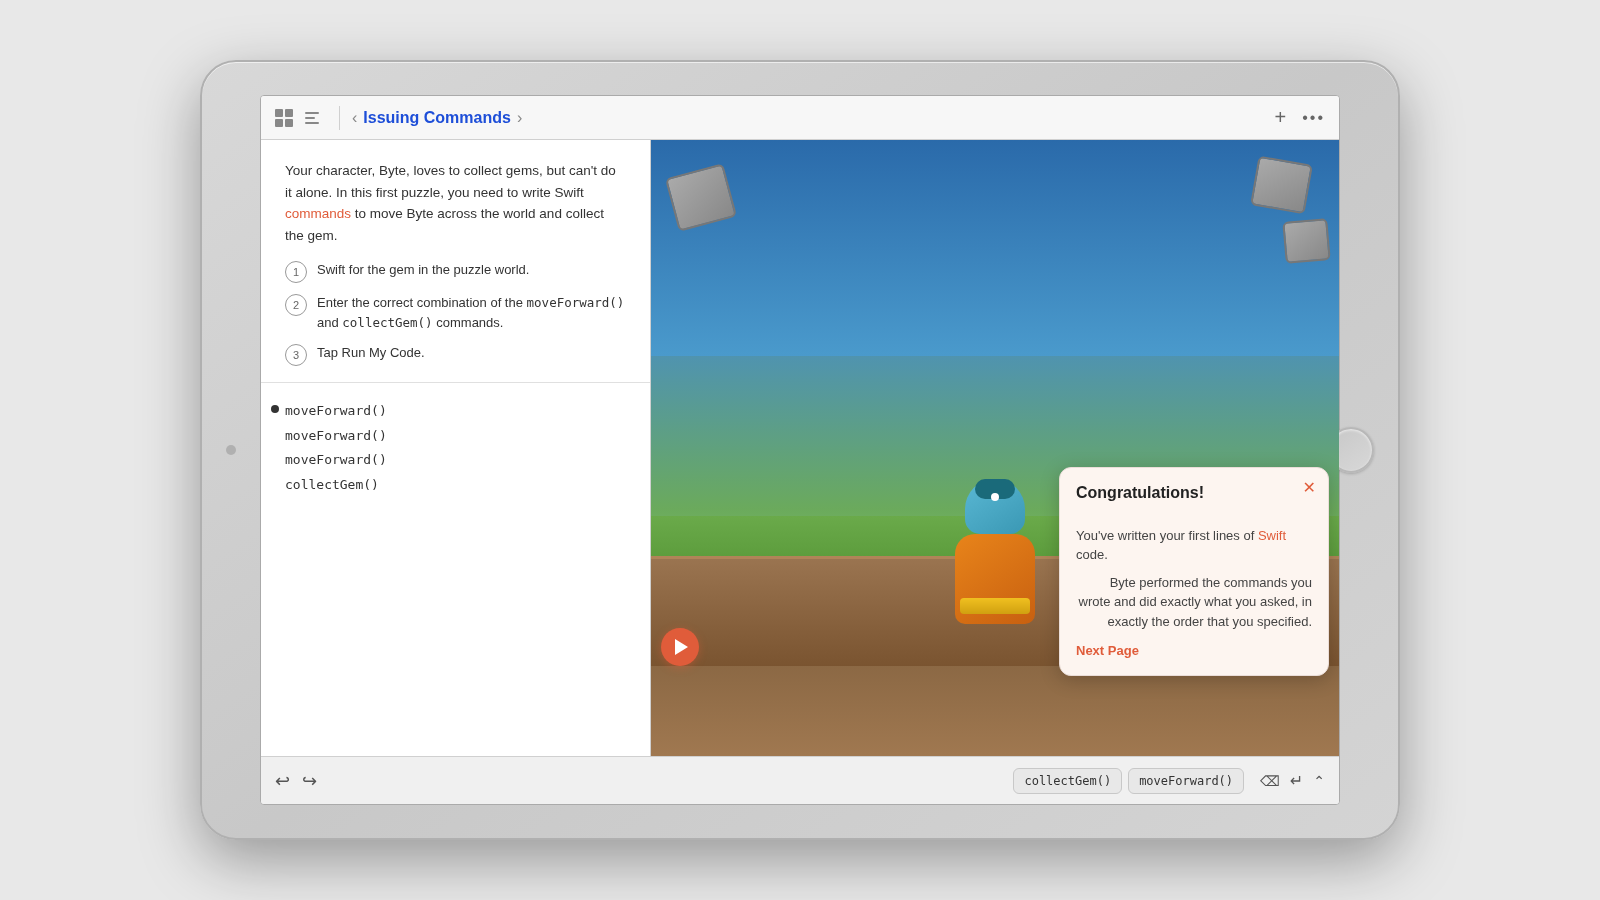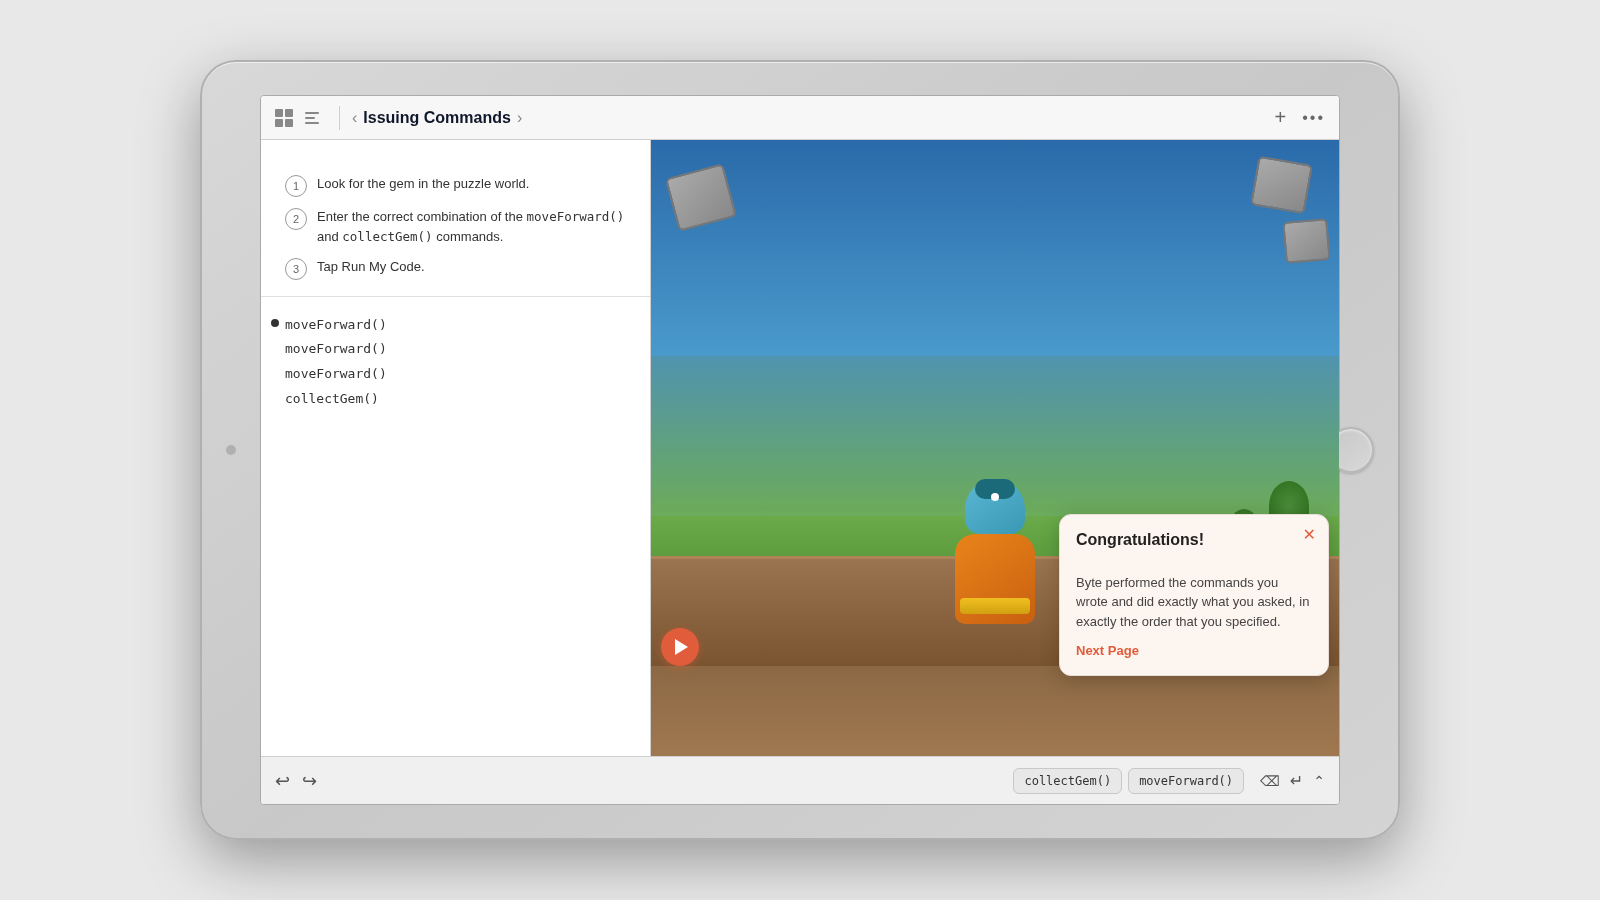--- a/index.html
+++ b/index.html
@@ -118,21 +118,21 @@
     }
     .toolbar-nav-arrow {
       color: #888;
       font-size: 16px;
       cursor: pointer;
       user-select: none;
     }
     .toolbar-title {
       font-size: 16px;
       font-weight: 600;
-      color: #0f172a;
+      color: #1d4ed8;
     }
     .toolbar-spacer { flex: 1; }
     .toolbar-plus {
       color: #666;
       font-size: 20px;
       cursor: pointer;
       margin-right: 8px;
     }
     .toolbar-dots {
       color: #666;
@@ -349,20 +349,21 @@
       font-size: 13px;
       line-height: 1.5;
       color: #444;
       margin-bottom: 8px;
     }
     .congrats-subtext {
       font-size: 13px;
       line-height: 1.5;
       color: #444;
       margin-bottom: 10px;
+      text-align: right;
     }
     .next-page-link {
       color: #e05c3a;
       font-size: 13px;
       font-weight: 700;
       cursor: pointer;
     }
     .congrats-close {
       position: absolute;
       top: 10px;
@@ -493,25 +494,28 @@
       <div class="toolbar-spacer"></div>
       <span class="toolbar-plus">+</span>
       <span class="toolbar-dots">•••</span>
     </div>
 
     <div class="content-area">
 
       <div class="left-panel">
 
         <div class="instructions-section">
+          <p class="instructions-text">
+            <span>Your character, Byte, loves to collect gems, but can't do it alone. In this first puzzle, you need to write Swift </span><span class="swift-highlight">commands</span><span> to move Byte across the world and collect the gem.</span>
+          </p>
 
           <div class="steps-list">
             <div class="step-item">
               <div class="step-number">1</div>
-              <span class="step-text">Look for the gem in the puzzle world.</span>
+              <span class="step-text">Swift for the gem in the puzzle world.</span>
             </div>
             <div class="step-item">
               <div class="step-number">2</div>
               <span class="step-text">Enter the correct combination of the <span class="code-inline">moveForward()</span> and <span class="code-inline">collectGem()</span> commands.</span>
             </div>
             <div class="step-item">
               <div class="step-number">3</div>
               <span class="step-text">Tap Run My Code.</span>
             </div>
           </div>
@@ -558,20 +562,23 @@
               <div class="char-belt"></div>
             </div>
           </div>
 
           <div class="play-button">
             <div class="play-triangle"></div>
           </div>
 
           <div class="congrats-popup">
             <div class="congrats-title">Congratulations!</div>
+            <p class="congrats-text">
+              <span>You've written your first lines of </span><span class="swift-highlight">Swift</span><span> code.</span>
+            </p>
             <p class="congrats-subtext">Byte performed the commands you wrote and did exactly what you asked, in exactly the order that you specified.</p>
             <span class="next-page-link">Next Page</span>
             <span class="congrats-close">✕</span>
           </div>
 
         </div>
       </div>
     </div>
 
     <div class="bottom-toolbar">

